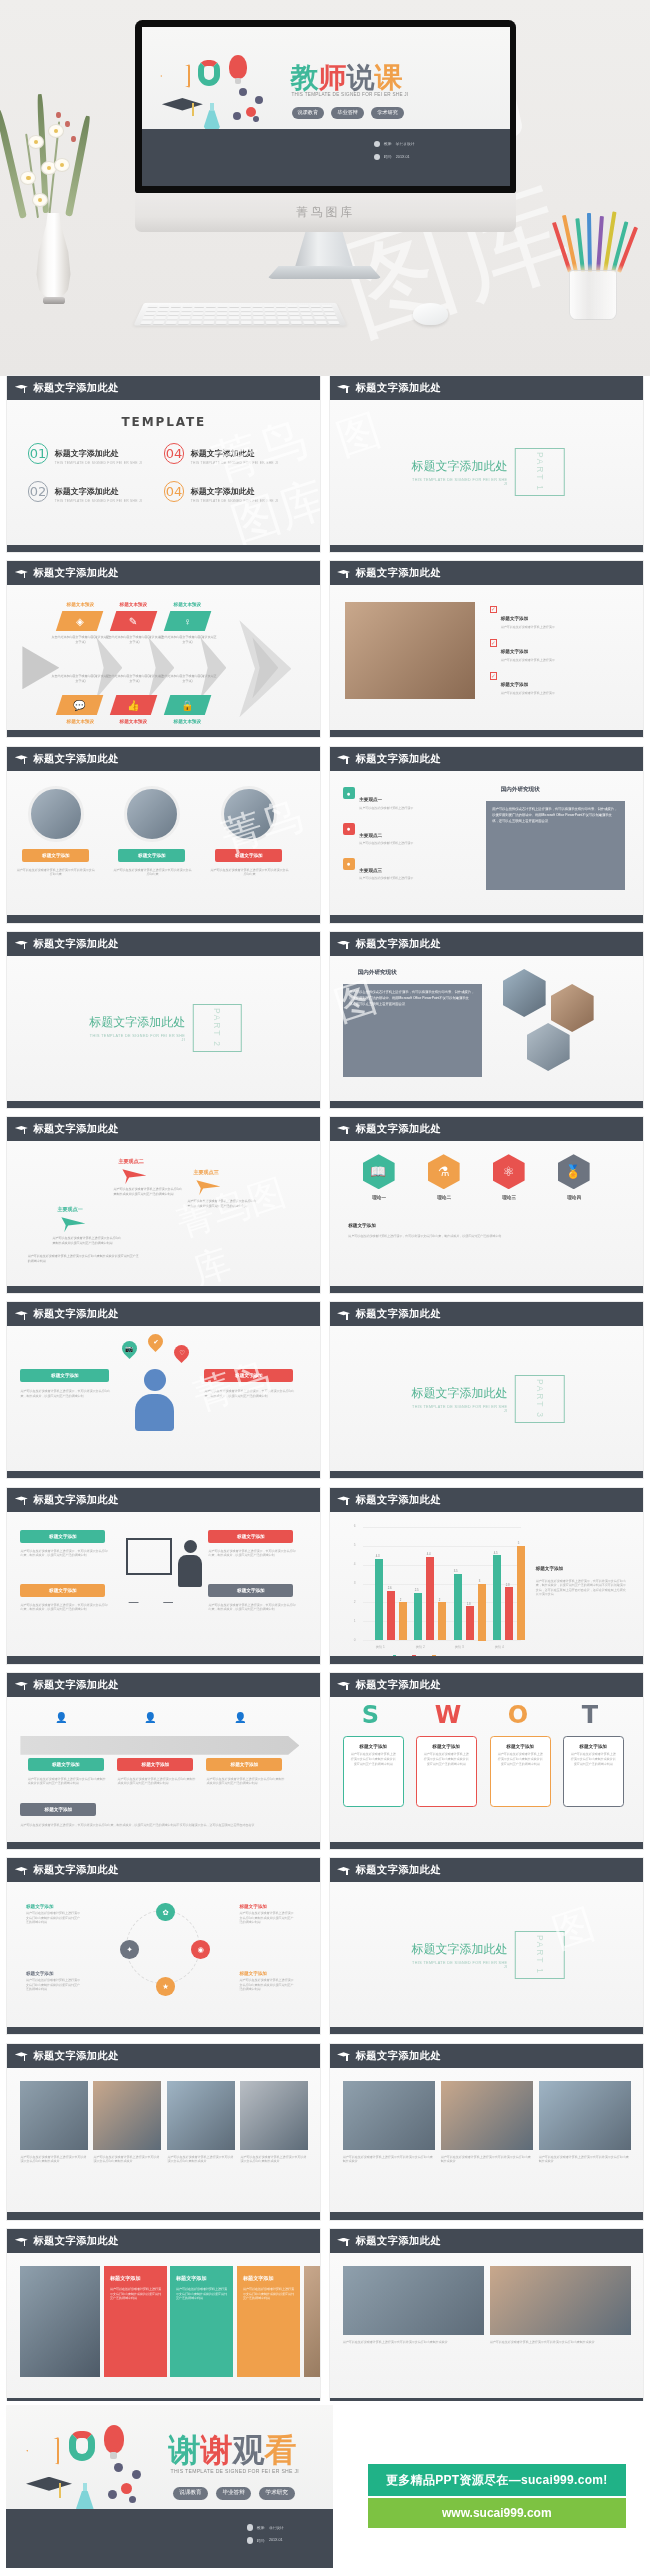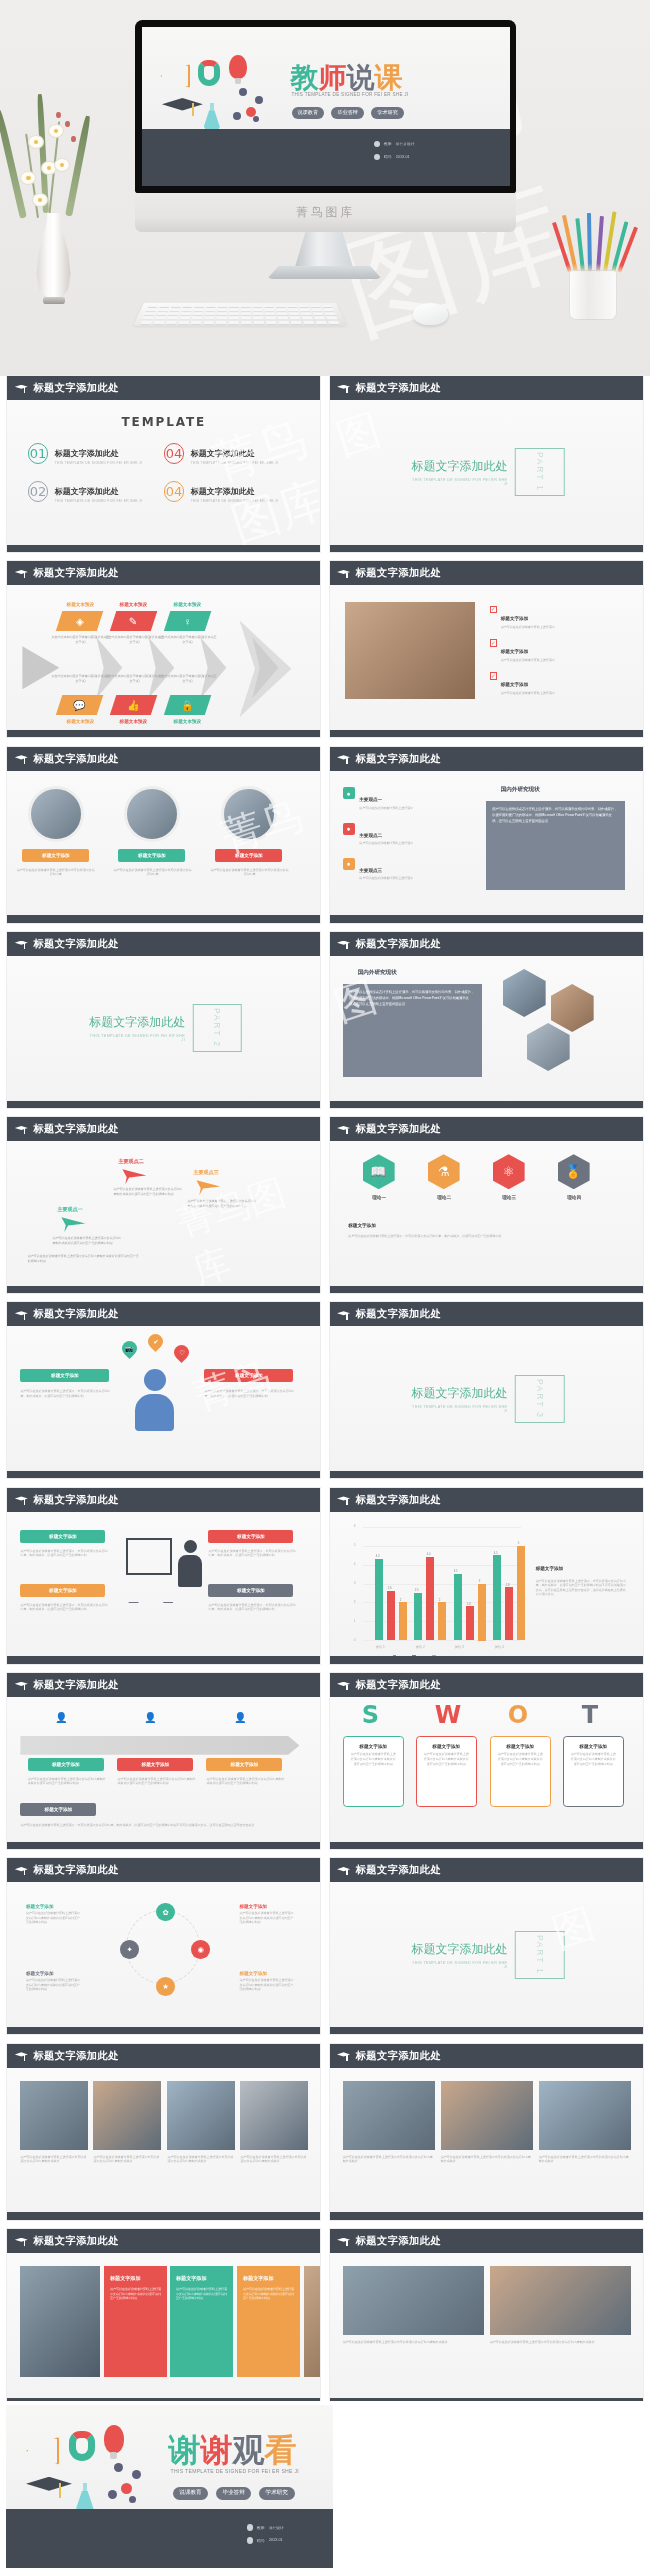--- a/index.html
+++ b/index.html
@@ -953,15 +953,17 @@
         <span>菲だ设计</span>
       </div>
       <div class="info-line" style="left:241px;bottom:24px;">
         <span class="ic"></span>
         <span>时间:</span>
         <span>201X.01</span>
       </div>
     </div>
   </div>
   <div class="promo">
+    <div class="promo-a">更多精品PPT资源尽在—sucai999.com!</div>
+    <div class="promo-b">www.sucai999.com</div>
   </div>
 </div>
 
 
 </body></html>

